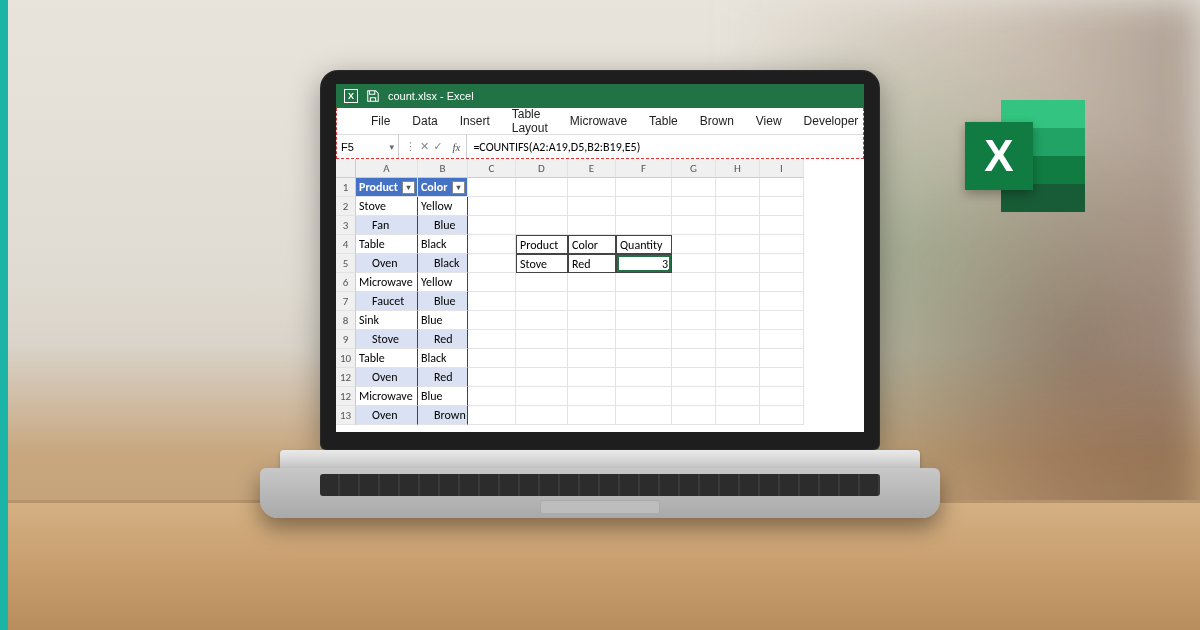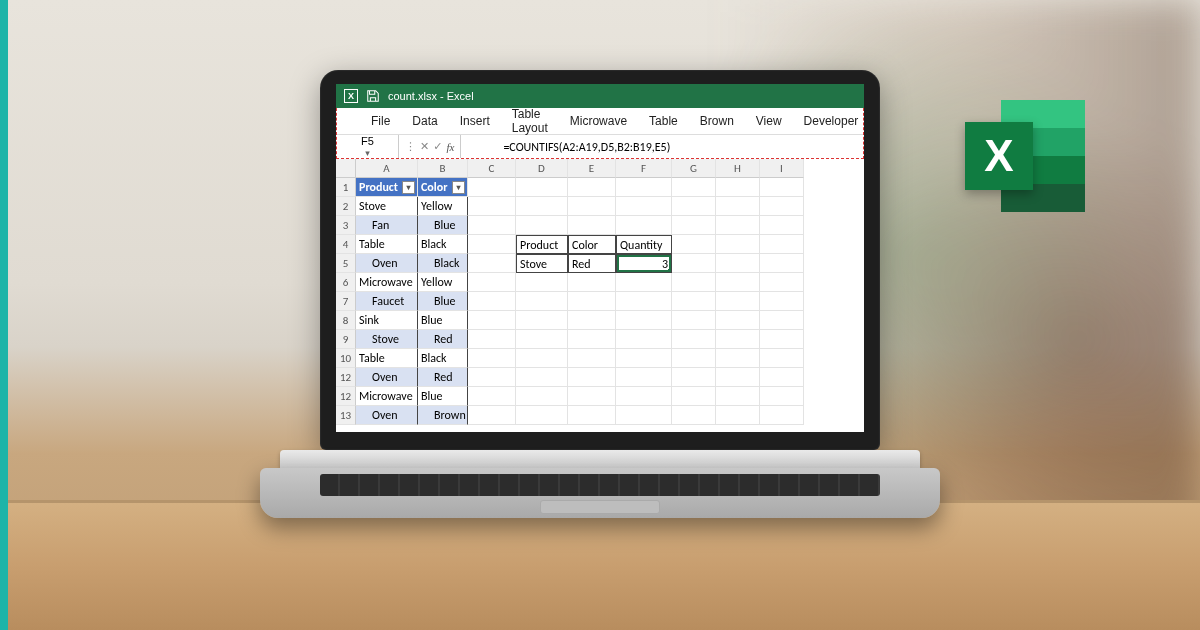--- a/index.html
+++ b/index.html
@@ -57,25 +57,25 @@
 .titlebar .save-ico { width: 14px; height: 14px; }
 .titlebar .save-ico svg { width: 100%; height: 100%; }
 
 
 .ribbon-wrap { border: 1px dashed #d33; border-top: none; }
 .ribbon { background: #fff; height: 26px; display: flex; align-items: center; gap: 2px; padding: 0 24px; font-size: 12px; }
 .ribbon .tab { padding: 4px 10px; cursor: pointer; color: #222; }
 
 
 .formula-row { display: flex; align-items: stretch; height: 24px; border-top: 1px solid #ddd; background: #fff; }
-.namebox { width: 62px; border-right: 1px solid #ccc; display: flex; align-items: center; justify-content: space-between; padding: 0 4px; font-size: 11px; flex-direction: column; }
+.namebox { width: 62px; border-right: 1px solid #ccc; display: flex; align-items: center; justify-content: space-between; padding: 0 4px; font-size: 11px; }
 .namebox .chev { font-size: 9px; color: #666; }
 .fx-controls { display: flex; align-items: center; gap: 4px; padding: 0 6px; border-right: 1px solid #ccc; color: #888; font-size: 11px; }
-.fx-controls .fx { font-style: italic; font-family: "Times New Roman", serif; color: #555; }
-.formula-input { flex: 1; display: flex; align-items: center; padding: 0 6px; font-size: 12px; font-family: Calibri, sans-serif; margin-left: 36px; }
+.fx-controls .fx { font-style: italic; font-family: "Times New Roman", serif; color: #555; margin-left: 6px; }
+.formula-input { flex: 1; display: flex; align-items: center; padding: 0 6px; font-size: 12px; font-family: Calibri, sans-serif; }
 
 
 .grid { display: flex; background: #fff; font-family: Calibri, Arial, sans-serif; font-size: 12px; }
 .rowhdrs { display: flex; flex-direction: column; }
 .corner { width: 20px; height: 19px; background: #f0f0f0; border-right: 1px solid #ccc; border-bottom: 1px solid #ccc; }
 .rh { width: 20px; height: 19px; background: #f0f0f0; border-right: 1px solid #ccc; border-bottom: 1px solid #e3e3e3; display: flex; align-items: center; justify-content: center; color: #555; font-size: 11px; }
 .cols { flex: 1; }
 .colhdrs { display: flex; height: 19px; }
 .ch { background: #f0f0f0; border-right: 1px solid #e3e3e3; border-bottom: 1px solid #ccc; display: flex; align-items: center; justify-content: center; color: #555; font-size: 11px; }
 .cA{width:62px}.cB{width:50px}.cC{width:48px}.cD{width:52px}.cE{width:48px}.cF{width:56px}.cG{width:44px}.cH{width:44px}.cI{width:44px}

